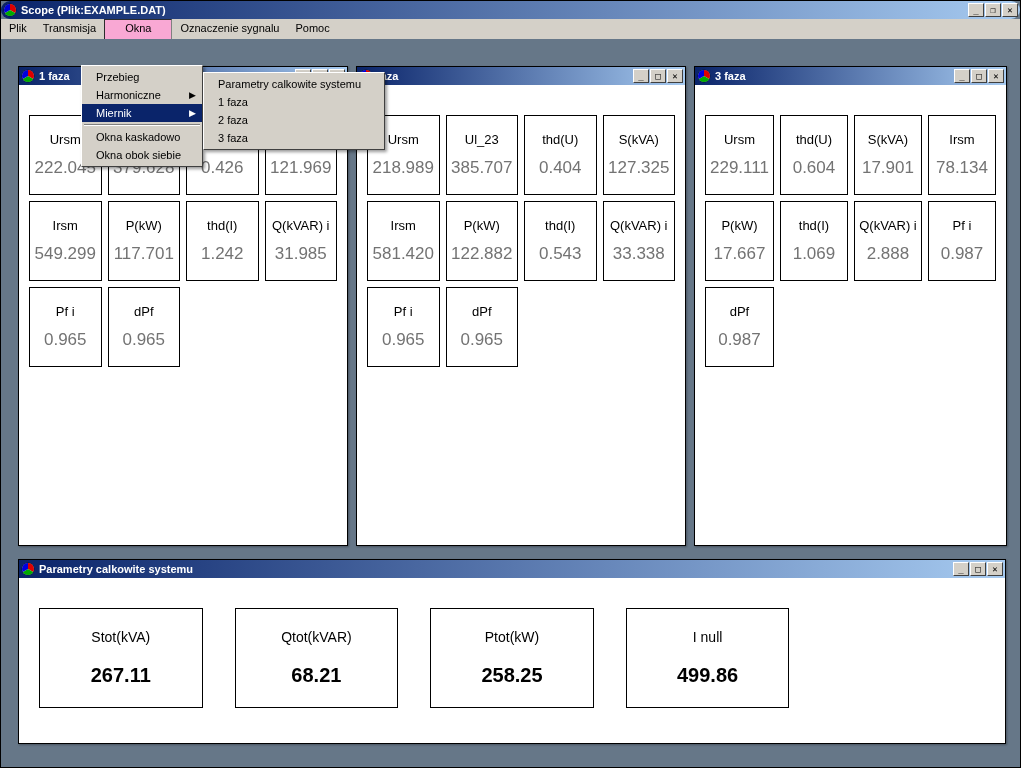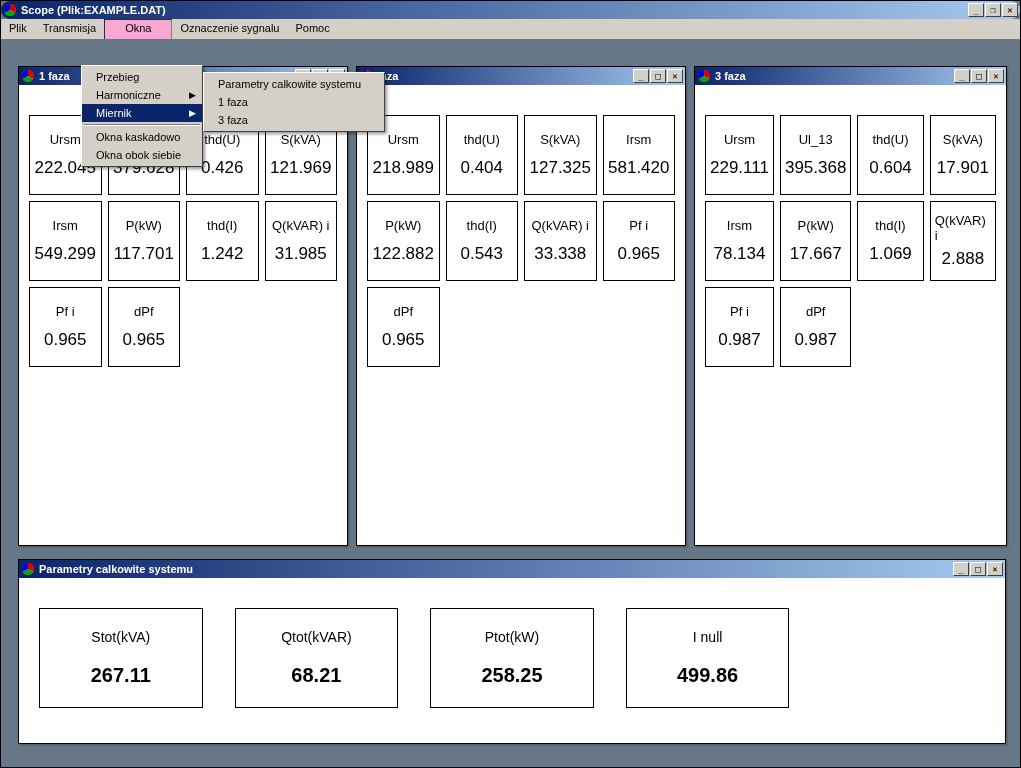--- a/index.html
+++ b/index.html
@@ -116,21 +116,21 @@
   align-items: center;
   justify-content: space-evenly;
   padding: 4px;
 }
 .meter-label {
   font-size: 13px;
   color: #000;
 }
 .meter-value {
   font-size: 17px;
-  color: #000000;
+  color: #737373;
 }
 .totals-grid {
   display: grid;
   grid-template-columns: repeat(5, 1fr);
   gap: 32px;
 }
 .totals-cell {
   border: 1px solid #000;
   height: 100px;
   display: flex;
@@ -290,20 +290,24 @@
           <div class="winbtn">✕</div>
         </div>
       </div>
       <div class="child-body" style="padding-top:30px;">
         <div class="meter-grid" id="grid-p2">
             <div class="meter-cell">
               <div class="meter-label">Ursm</div>
               <div class="meter-value">218.989</div>
             </div>
             <div class="meter-cell">
+              <div class="meter-label">Ul_23</div>
+              <div class="meter-value">385.707</div>
+            </div>
+            <div class="meter-cell">
               <div class="meter-label">thd(U)</div>
               <div class="meter-value">0.404</div>
             </div>
             <div class="meter-cell">
               <div class="meter-label">S(kVA)</div>
               <div class="meter-value">127.325</div>
             </div>
             <div class="meter-cell">
               <div class="meter-label">Irsm</div>
               <div class="meter-value">581.420</div>
@@ -349,24 +353,20 @@
           <div class="winbtn">✕</div>
         </div>
       </div>
       <div class="child-body" style="padding-top:30px;">
         <div class="meter-grid" id="grid-p3">
             <div class="meter-cell">
               <div class="meter-label">Ursm</div>
               <div class="meter-value">229.111</div>
             </div>
             <div class="meter-cell">
-              <div class="meter-label">Ul_13</div>
-              <div class="meter-value">395.368</div>
-            </div>
-            <div class="meter-cell">
               <div class="meter-label">thd(U)</div>
               <div class="meter-value">0.604</div>
             </div>
             <div class="meter-cell">
               <div class="meter-label">S(kVA)</div>
               <div class="meter-value">17.901</div>
             </div>
             <div class="meter-cell">
               <div class="meter-label">Irsm</div>
               <div class="meter-value">78.134</div>
@@ -456,18 +456,21 @@
     </div>
 
     <div class="dropdown" style="left:202px; top:33px; width:182px;">
       <div class="dropdown-item">
           <span>Parametry calkowite systemu</span>
         </div>
       <div class="dropdown-item">
           <span>1 faza</span>
         </div>
       <div class="dropdown-item">
+          <span>2 faza</span>
+        </div>
+      <div class="dropdown-item">
           <span>3 faza</span>
         </div>
     </div>
 
   </div>
 </div>
 
 </body></html>

